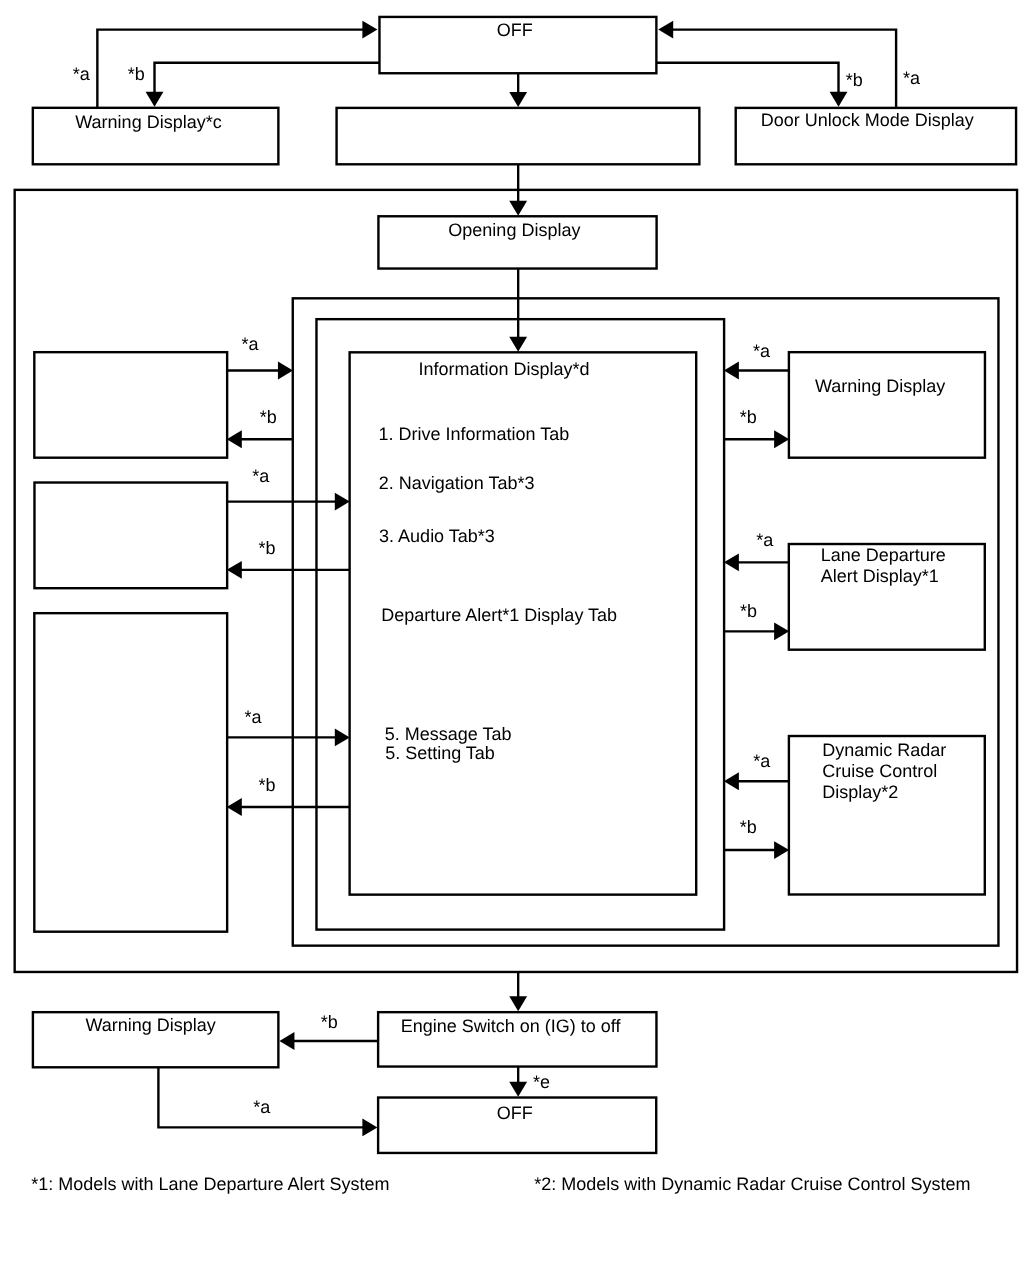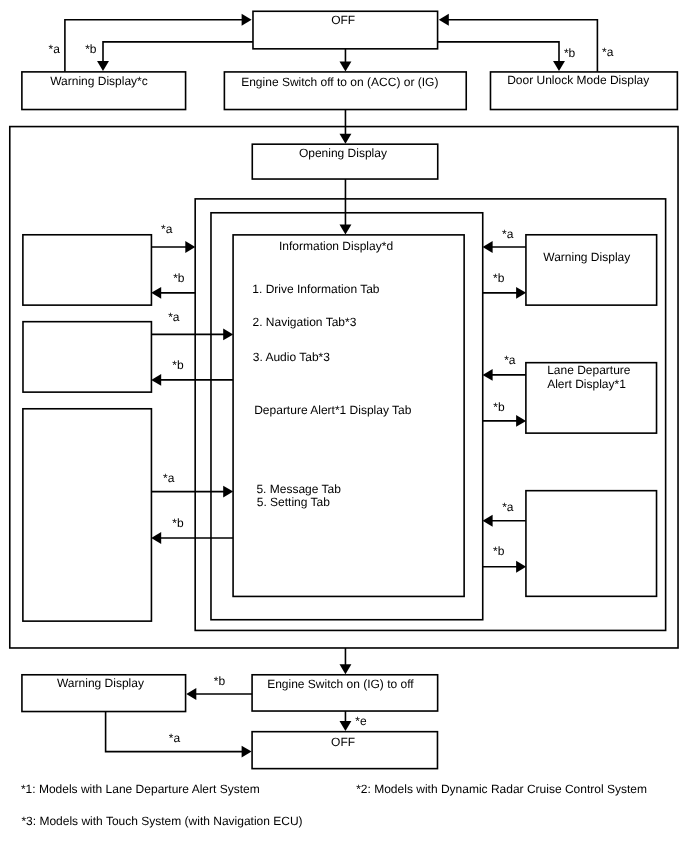--- a/index.html
+++ b/index.html
@@ -120,35 +120,39 @@
   <div class="box" style="left:22.08px;top:407.98px;width:130.15px;height:213.95px;"></div>
   <div class="box" style="left:525.13px;top:233.98px;width:132.3px;height:71.95px;"></div>
   <div class="box" style="left:525.08px;top:361.88px;width:132.25px;height:72.05px;"></div>
   <div class="box" style="left:525.13px;top:489.88px;width:132.2px;height:107.25px;"></div>
   <div class="box" style="left:21.13px;top:673.98px;width:165.25px;height:38.35px;"></div>
   <div class="box" style="left:251.28px;top:673.98px;width:187.15px;height:37.85px;"></div>
   <div class="box" style="left:251.28px;top:730.88px;width:187px;height:38.55px;"></div>
 
   <div class="txt" style="left:331.2px;top:14px;">OFF</div>
   <div class="txt" style="left:50.2px;top:75px;">Warning Display*c</div>
-  <div class="txt" style="left:241.2px;top:76px;">Engine Switch off to on (ACC) or (IG)</div>
   <div class="txt" style="left:507.2px;top:74px;">Door Unlock Mode Display</div>
   <div class="txt" style="left:298.9px;top:147px;">Opening Display</div>
   <div class="txt" style="left:279.0px;top:240px;text-align:right;">Information Display*d</div>
 
 
 
 
   <div class="txt" style="left:543.3px;top:251px;">Warning Display</div>
 
   <div class="txt" style="left:547.15px;top:364px;">
     <div>Lane Departure</div>
     <div>Alert Display*1</div>
   </div>
 
+  <div class="txt" style="left:548.1px;top:494px;">
+    <div>Dynamic Radar</div>
+    <div>Cruise Control</div>
+    <div>Display*2</div>
+  </div>
 
   <div class="txt" style="left:56.99px;top:677px;">Warning Display</div>
   <div class="txt" style="left:267.13px;top:678px;">Engine Switch on (IG) to off</div>
   <div class="txt" style="left:331.1px;top:736px;">OFF</div>
 
   <div class="txt" style="left:252.36px;top:283px;">1. Drive Information Tab</div>
   <div class="txt" style="left:252.5px;top:316px;">2. Navigation Tab*3</div>
   <div class="txt" style="left:252.72px;top:351px;">3. Audio Tab*3</div>
   <div class="txt" style="left:254.19px;top:404px;">Departure Alert*1 Display Tab</div>
   <div class="txt" style="left:256.44px;top:459px;margin-top:24px;">5. Message Tab</div>
@@ -172,15 +176,14 @@
   <div class="lbl" style="left:493.26px;top:401px;">*b</div>
   <div class="lbl" style="left:502.13px;top:501px;">*a</div>
   <div class="lbl" style="left:493.12px;top:545px;">*b</div>
 
   <div class="lbl" style="left:213.87px;top:675px;">*b</div>
   <div class="lbl" style="left:168.87px;top:732px;">*a</div>
   <div class="lbl" style="left:355.34px;top:715px;">*e</div>
 
   <div class="txt" style="left:20.9px;top:783px;">*1: Models with Lane Departure Alert System</div>
   <div class="txt" style="left:356.2px;top:783px;">*2: Models with Dynamic Radar Cruise Control System</div>
-  <div class="txt" style="left:21.4px;top:815px;">*3: Models with Touch System (with Navigation ECU)</div>
 
 </div>
 
 </body></html>

